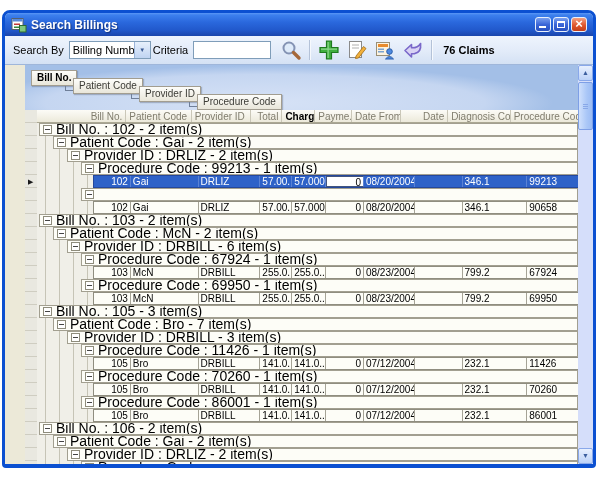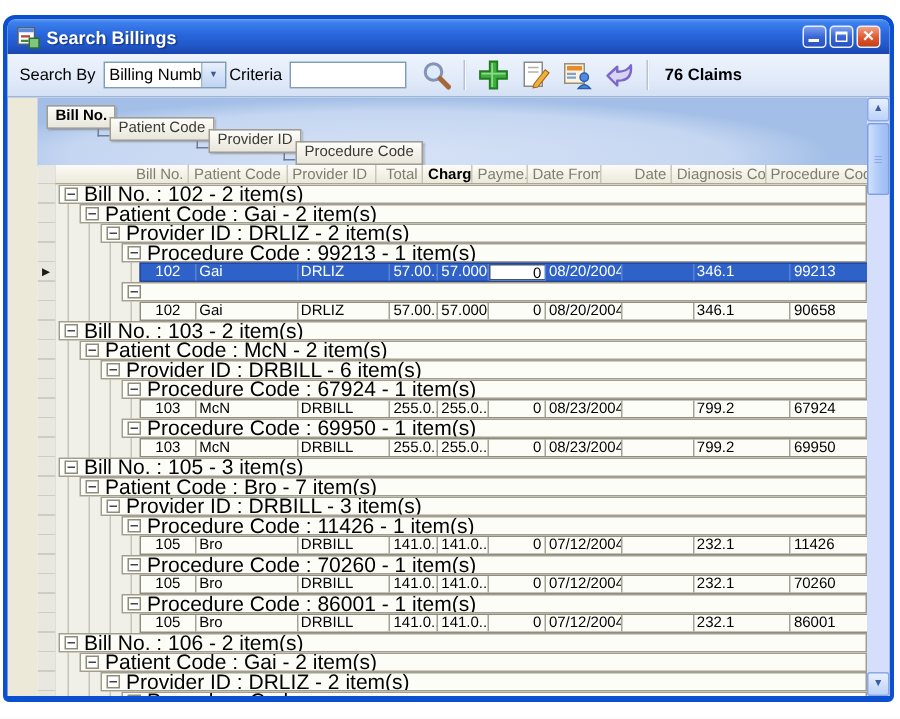--- a/index.html
+++ b/index.html
@@ -65,21 +65,21 @@
 
   .grow,.drow{position:relative;height:13px;box-sizing:border-box;border:1px solid #a29f90;background:#fdfdf7;display:flex;align-items:center;}
   .lvl0{margin-left:2px;}.lvl1{margin-left:16px;}.lvl2{margin-left:30px;}.lvl3{margin-left:44px;}
   .cbox{flex:0 0 auto;width:9px;height:9px;box-sizing:border-box;border:1px solid #8e8c7c;background:#fff;margin:0 4px 0 3px;}
   .cbox i{display:block;height:1px;background:#444;margin:3px 1px 0 1px;}
   .glabel{font-size:14px;line-height:11px;color:#000;white-space:nowrap;overflow:hidden;}
 
   .drow{margin-left:56px;width:505px;border-color:#8f8d7f;}
   .dcell{box-sizing:border-box;height:11px;border-right:1px solid #a5a396;padding:0 2px;font-size:10px;line-height:11px;
     white-space:nowrap;overflow:hidden;color:#000;}
-  .d0{width:37px;text-align:center;}.d1{width:68px;}.d2{width:62px;}.d3{width:32px;}.d4{width:34px;}
+  .d0{width:37px;text-align:right;}.d1{width:68px;}.d2{width:62px;}.d3{width:32px;}.d4{width:34px;}
   .d5{width:38px;text-align:right;}.d6{width:51px;}.d7{width:48px;}.d8{width:65px;}.d9{width:70px;border-right:none;}
   .drow.sel{background:#2e62c8;border-color:#24479c;}
   .drow.sel .dcell{color:#fff;border-right-color:#5a82d4;}
   .drow .editcell{background:#fff;color:#000;border:1px solid #41547e;text-align:right;}
   .drow.sel .editcell{color:#000;}
 
   
   .sbar{position:absolute;right:0;top:0;bottom:0;width:15px;background:#d5defa;}
   .sbtn{position:absolute;left:0;width:15px;height:16px;box-sizing:border-box;border:1px solid #89a8ea;border-radius:2px;
     background:linear-gradient(180deg,#e8f0fe,#bcd2f8);color:#3b5e9e;font-size:7px;text-align:center;line-height:14px;}

